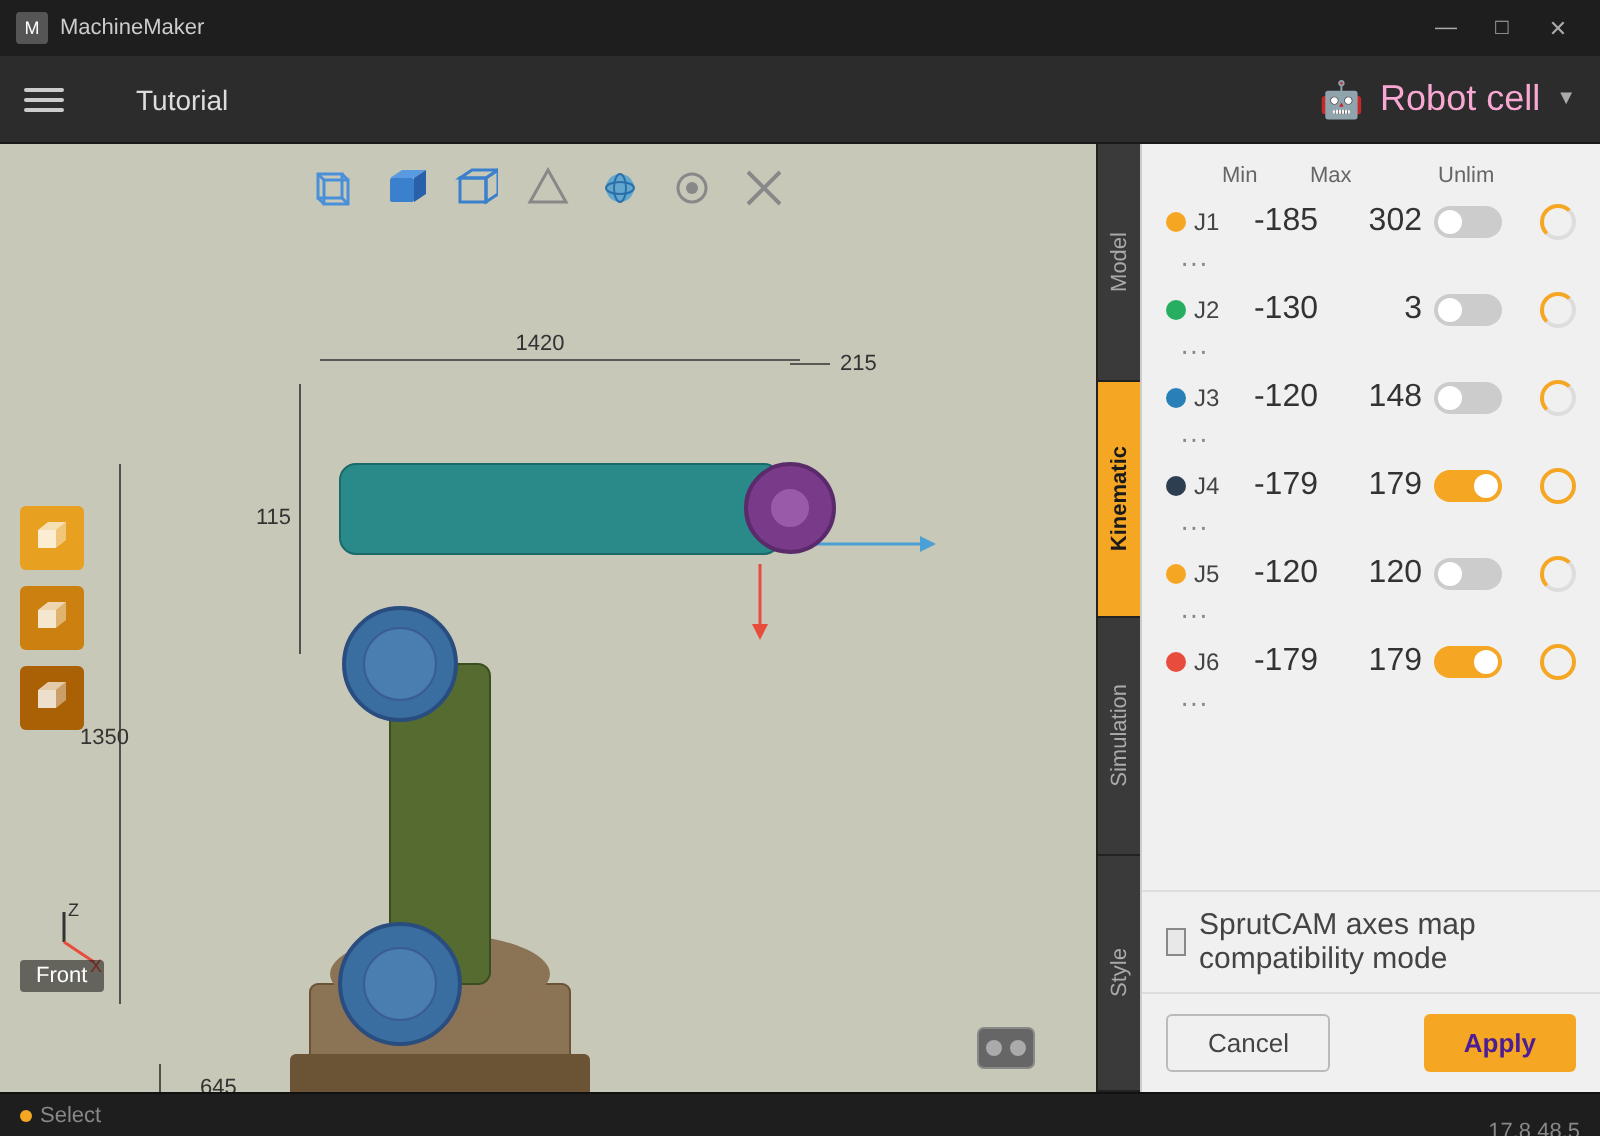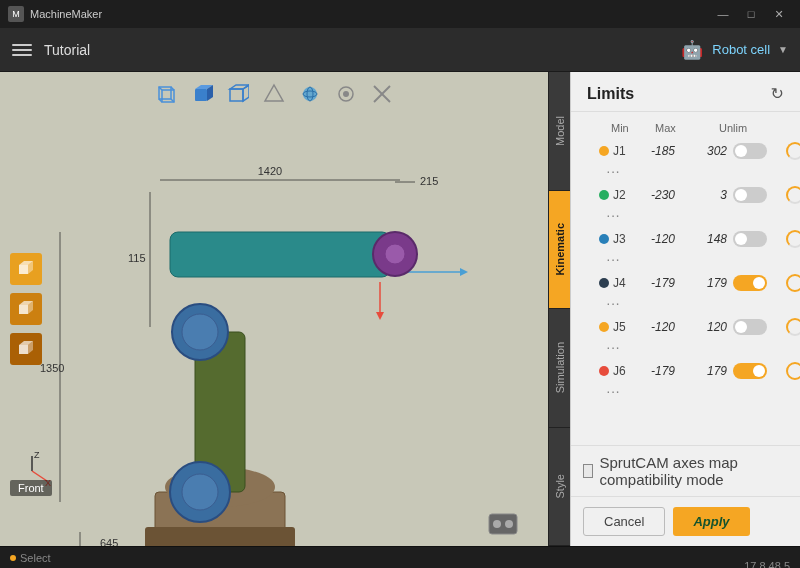--- a/index.html
+++ b/index.html
@@ -10,24 +10,24 @@
     .titlebar-left { display: flex; align-items: center; gap: 6px; font-size: 11px; color: #ccc; }
     .titlebar-logo { width: 16px; height: 16px; background: #555; border-radius: 2px; display: flex; align-items: center; justify-content: center; font-size: 9px; color: #fff; }
     .titlebar-controls { display: flex; gap: 2px; }
     .titlebar-btn { width: 26px; height: 28px; display: flex; align-items: center; justify-content: center; cursor: pointer; color: #aaa; font-size: 11px; }
 
     
     .topbar { height: 44px; background: #2c2c2c; display: flex; align-items: center; justify-content: space-between; padding: 0 12px; border-bottom: 1px solid #1a1a1a; }
     .topbar-left { display: flex; align-items: center; gap: 12px; }
     .hamburger { width: 20px; cursor: pointer; display: flex; flex-direction: column; gap: 3px; }
     .hamburger span { height: 2px; background: #ccc; border-radius: 1px; display: block; }
-    .topbar-title { font-size: 14px; color: #ddd; }
+    .topbar-title { font-size: 14px; color: #ddd; margin-left: 24px; }
     .topbar-center { display: flex; align-items: center; gap: 8px; }
     .robot-icon { font-size: 18px; }
-    .robot-label { font-size: 13px; color: #7dd3fc; text-align: center; }
+    .robot-label { font-size: 18px; color: #f9a8d4; text-align: center; }
     .dropdown-arrow { font-size: 10px; color: #aaa; cursor: pointer; }
     .topbar-right { display: flex; align-items: center; gap: 10px; }
     .feedback-btn { background: transparent; border: none; color: #f5a623; font-size: 13px; font-weight: 600; cursor: pointer; padding: 4px 8px; }
     .help-btn { width: 24px; height: 24px; border-radius: 50%; border: 2px solid #aaa; color: #aaa; background: transparent; cursor: pointer; font-size: 12px; font-weight: bold; display: flex; align-items: center; justify-content: center; }
 
     
     .main { display: flex; height: calc(568px - 28px - 44px - 22px); }
 
     
     .viewport { flex: 1; position: relative; background: #c8c8b8; overflow: hidden; }
@@ -57,42 +57,42 @@
 
     
     .right-panel { width: 230px; background: #f0f0f0; color: #222; display: flex; flex-direction: column; border-left: 1px solid #ccc; }
     .panel-header { padding: 12px 16px 8px; display: flex; align-items: center; justify-content: space-between; border-bottom: 1px solid #ddd; }
     .panel-title { font-size: 16px; font-weight: 600; color: #222; }
     .refresh-btn { cursor: pointer; font-size: 16px; color: #555; background: none; border: none; }
 
     
     .limits-table { padding: 8px 12px; flex: 1; overflow-y: auto; }
     .limits-header { display: grid; grid-template-columns: 30px 50px 50px 50px 24px; gap: 14px; padding: 2px 0 4px 28px; font-size: 11px; color: #666; font-weight: 500; }
-    .limits-row { display: grid; grid-template-columns: 28px 50px 50px 50px 24px; gap: 2px; align-items: center; padding: 3px 0; margin-left: 16px; }
+    .limits-row { display: grid; grid-template-columns: 28px 50px 50px 50px 24px; gap: 2px; align-items: center; padding: 3px 0; }
     .joint-label { font-size: 12px; color: #444; display: flex; align-items: center; gap: 4px; }
     .joint-dot { width: 10px; height: 10px; border-radius: 50%; flex-shrink: 0; }
-    .joint-val { font-size: 12px; color: #333; text-align: right; padding-right: 4px; font-style: italic; }
+    .joint-val { font-size: 16px; color: #333; text-align: right; padding-right: 4px; }
     .toggle-switch { width: 34px; height: 16px; background: #ccc; border-radius: 8px; position: relative; cursor: pointer; }
     .toggle-switch.on { background: #f5a623; }
     .toggle-knob { width: 12px; height: 12px; background: #fff; border-radius: 50%; position: absolute; top: 2px; left: 2px; transition: left 0.2s; }
     .toggle-switch.on .toggle-knob { left: 20px; }
     .limit-arc { width: 20px; height: 20px; display: flex; align-items: center; justify-content: center; }
     .arc-full { width: 18px; height: 18px; border-radius: 50%; border: 2px solid #f5a623; position: relative; }
     .arc-partial { width: 18px; height: 18px; border-radius: 50%; border: 2px solid #ddd; border-left-color: #f5a623; border-top-color: #f5a623; position: relative; }
     .dots-btn { color: #888; font-size: 14px; cursor: pointer; background: none; border: none; padding: 0 2px; }
 
     
     .sprutcam-row { padding: 8px 12px; display: flex; align-items: center; gap: 6px; border-top: 1px solid #ddd; }
     .checkbox-box { width: 14px; height: 14px; border: 1px solid #888; background: #e8e8e8; display: flex; align-items: center; justify-content: center; cursor: pointer; }
     .sprutcam-label { font-size: 15px; color: #444; }
 
     
-    .panel-footer { padding: 10px 12px; display: flex; justify-content: flex-start; gap: 8px; border-top: 1px solid #ddd; background: #f0f0f0; }
+    .panel-footer { padding: 10px 12px; display: flex; justify-content: space-between; gap: 8px; border-top: 1px solid #ddd; background: #f0f0f0; }
     .cancel-btn { padding: 6px 20px; background: transparent; border: 1px solid #bbb; border-radius: 3px; color: #444; cursor: pointer; font-size: 13px; }
-    .apply-btn { padding: 6px 20px; background: #f5a623; border: none; border-radius: 3px; color: #14532d; cursor: pointer; font-size: 13px; font-weight: 600; font-style: italic; }
+    .apply-btn { padding: 6px 20px; background: #f5a623; border: none; border-radius: 3px; color: #4c1d95; cursor: pointer; font-size: 13px; font-weight: 600; }
   </style>
 </head>
 <body>
 
 <div class="titlebar">
   <div class="titlebar-left">
     <div class="titlebar-logo">M</div>
     <span>MachineMaker</span>
   </div>
   <div class="titlebar-controls">
@@ -271,24 +271,20 @@
     </div>
     <div class="side-tab">
       <span>Simulation</span>
     </div>
     <div class="side-tab">
       <span>Style</span>
     </div>
   </div>
 
   <div class="right-panel">
-    <div class="panel-header">
-      <span class="panel-title">Limits</span>
-      <button class="refresh-btn">↻</button>
-    </div>
 
     <div class="limits-table">
 
       <div class="limits-header">
         <span>Min</span>
         <span>Max</span>
         <span>Unlim</span>
       </div>
 
       <div class="limits-row">
@@ -305,21 +301,21 @@
             <div class="arc-partial"></div>
           </div>
         <button class="dots-btn">···</button>
       </div>
 
       <div class="limits-row">
         <div class="joint-label">
           <span class="joint-dot" style="background:#27ae60;"></span>
           <span>J2</span>
         </div>
-        <span class="joint-val">-230</span>
+        <span class="joint-val">-130</span>
         <span class="joint-val">3</span>
         <div class="toggle-switch">
             <div class="toggle-knob"></div>
           </div>
         <div class="limit-arc">
             <div class="arc-partial"></div>
           </div>
         <button class="dots-btn">···</button>
       </div>
 

